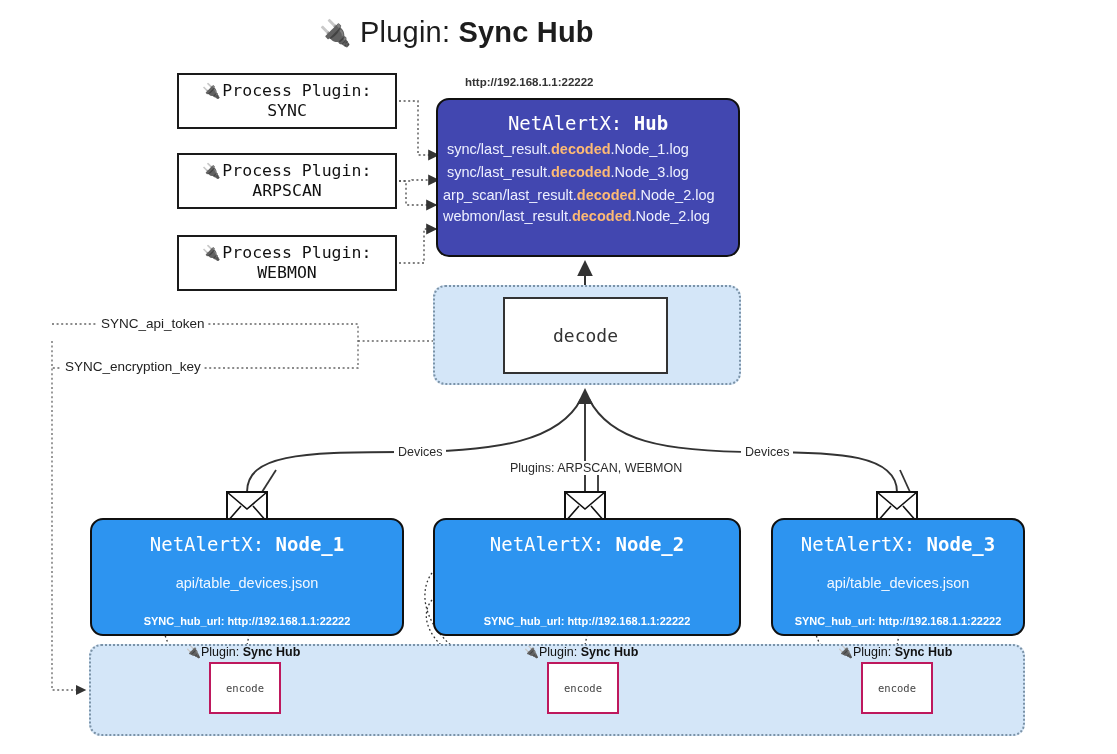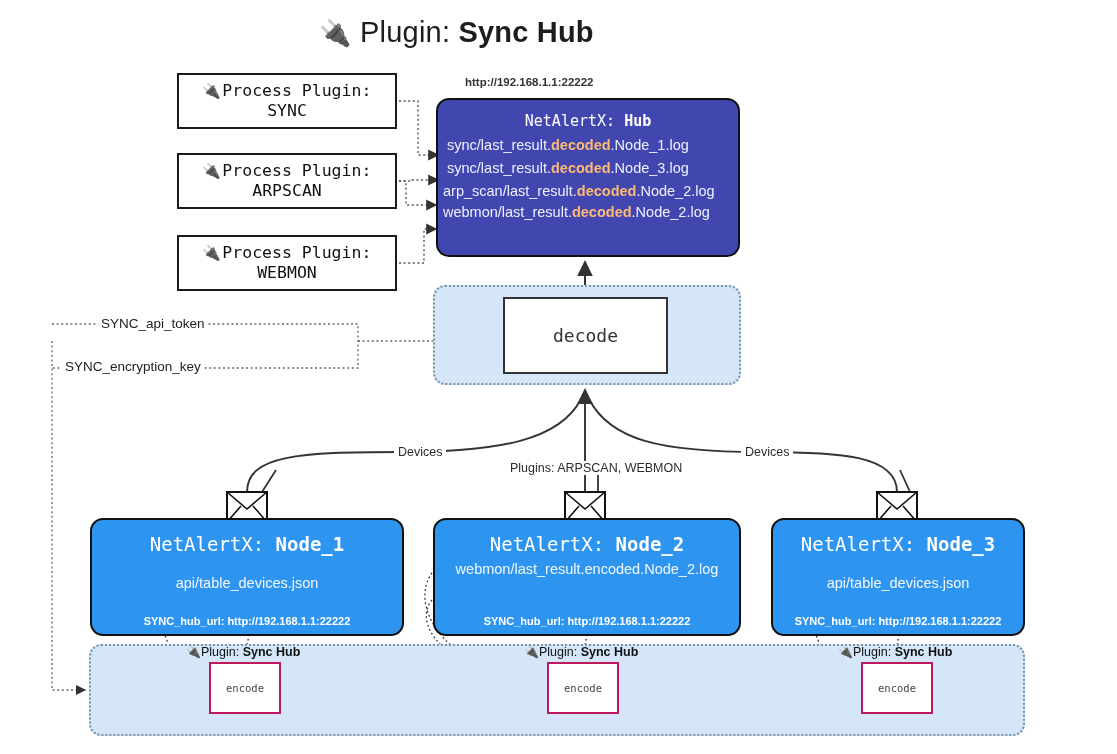--- a/index.html
+++ b/index.html
@@ -56,21 +56,21 @@
     left: 436px; top: 98px;
     width: 304px; height: 159px;
     background: #4247b0;
     border: 2.5px solid #101010;
     border-radius: 13px;
     padding-top: 12px;
   }
   #hub-title {
     text-align: center;
     font-family: "DejaVu Sans Mono", monospace;
-    font-size: 15px;
+    font-size: 19px;
     color: #ffffff;
     white-space: nowrap;
   }
   #hub-title b { font-weight: bold; }
   .hub-line {
     color: #eef0ff;
     font-size: 14.5px;
     padding-left: 9px;
     margin-top: 7px;
     white-space: nowrap;
@@ -324,21 +324,20 @@
     </div>
     <div class="node-line" style="margin-top:20px;">api/table_devices.json</div>
     <div class="node-foot">SYNC_hub_url: http://192.168.1.1:22222</div>
   </div>
 
   <div class="abs node-box" style="left:433px; top:518px; width:308px;">
     <div class="node-title">
       <span>NetAlertX:</span>
       <b>Node_2</b>
     </div>
-    <div class="node-line" style="margin-top:6px;">webmon/last_result.encoded.Node_2.log</div>
     <div class="node-foot">SYNC_hub_url: http://192.168.1.1:22222</div>
   </div>
 
   <div class="abs node-box" style="left:771px; top:518px; width:254px;">
     <div class="node-title">
       <span>NetAlertX:</span>
       <b>Node_3</b>
     </div>
     <div class="node-line" style="margin-top:20px;">api/table_devices.json</div>
     <div class="node-foot">SYNC_hub_url: http://192.168.1.1:22222</div>

